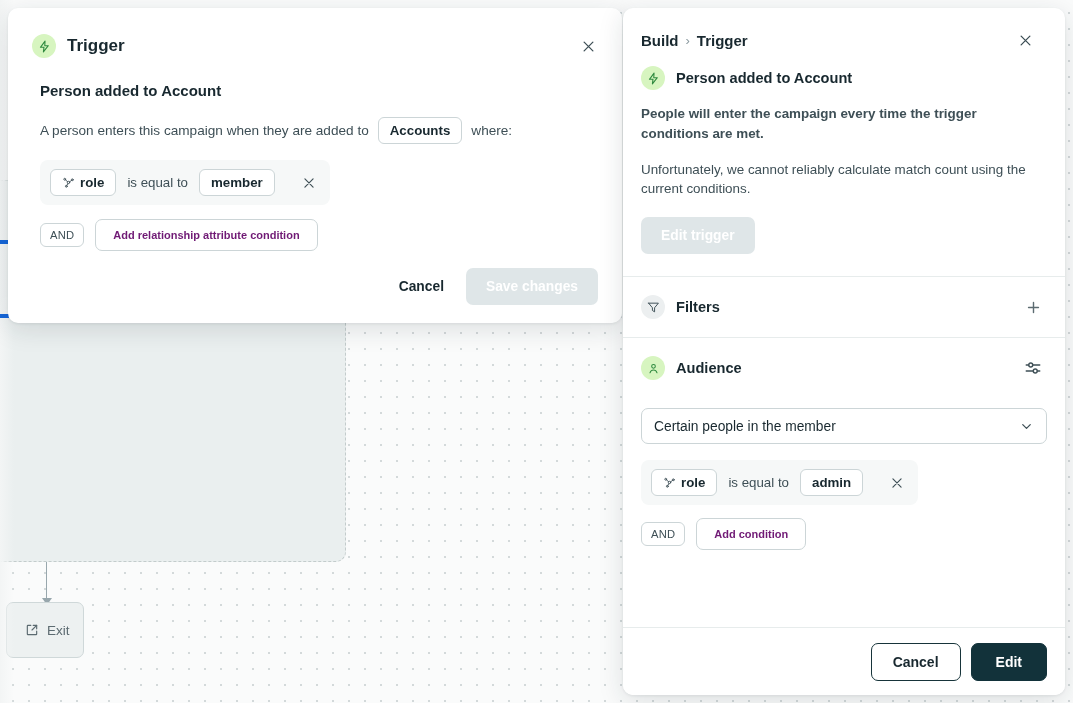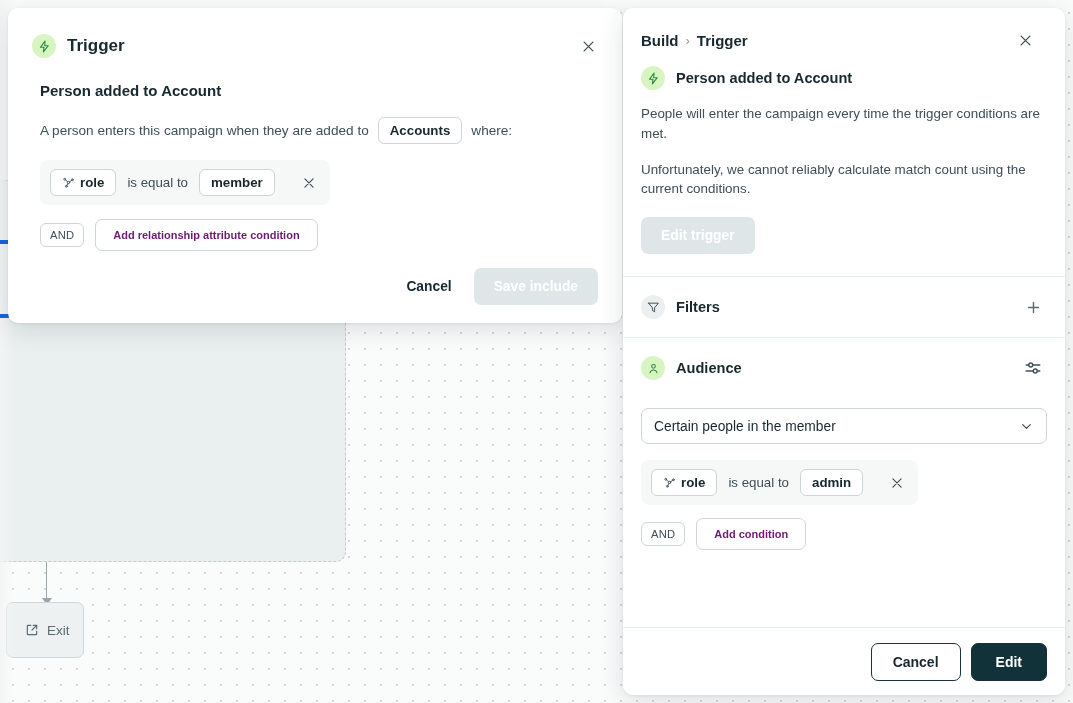--- a/index.html
+++ b/index.html
@@ -194,21 +194,21 @@
   .trig-head {
     display: flex; align-items: center; gap: 11px;
     padding: 10px 18px 0 18px;
   }
   .trig-name { font-size: 14.6px; font-weight: 700; color: #18282f; }
   .para {
     padding: 0 18px;
     margin-top: 16px;
     font-size: 13.4px; line-height: 1.48; color: #3e4f56;
   }
-  .para.tight { margin-top: 14px; }
+  .para.tight { margin-top: 14px; font-weight: bold; }
   .edit-wrap { padding: 18px 18px 22px 18px; }
   .divider { height: 1px; background: #e7ecec; }
 
   .row-head {
     display: flex; align-items: center;
     padding: 16px 18px;
   }
   .row-head .label {
     font-size: 14.6px; font-weight: 700; color: #18282f;
     margin-left: 11px;
@@ -337,21 +337,21 @@
       </div>
 
       <div class="and-row">
         <span class="and-chip">AND</span>
         <button class="outline-btn">Add relationship attribute condition</button>
       </div>
     </div>
 
     <div class="modal-foot">
       <button class="link-btn">Cancel</button>
-      <button class="btn-disabled">Save include</button>
+      <button class="btn-disabled">Save changes</button>
     </div>
   </div>
 
   <div class="panel">
     <div class="panel-head">
       <span class="crumb">
         <span>Build</span>
         <span class="sep">›</span>
         <span>Trigger</span>
       </span>

